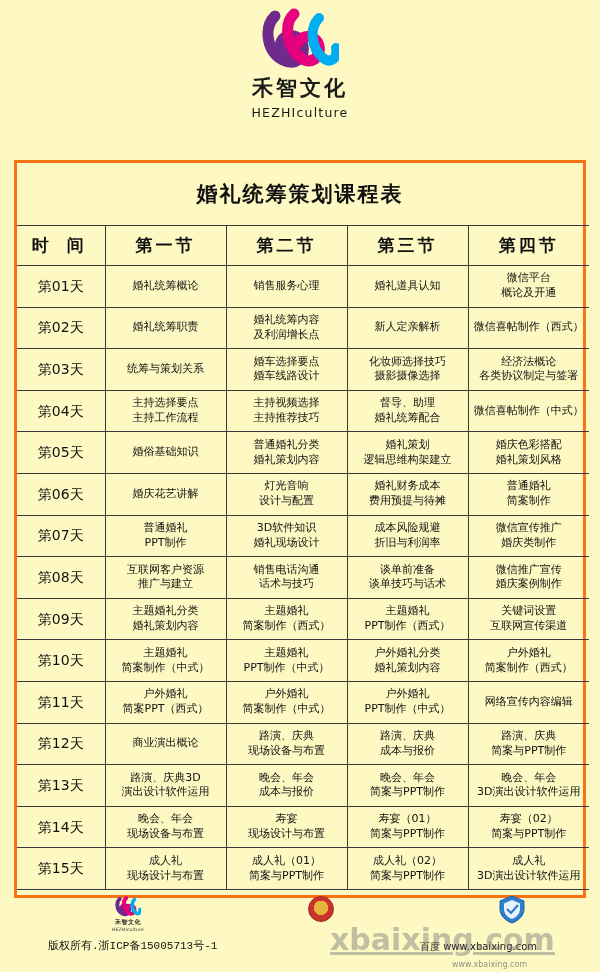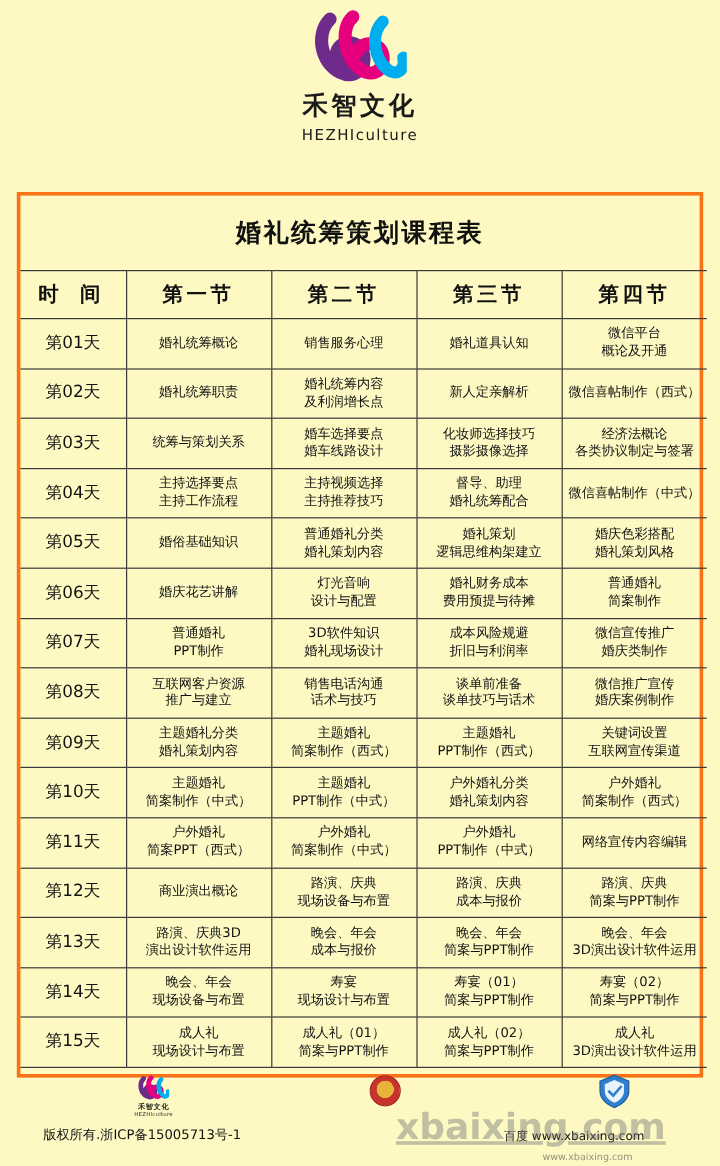--- a/index.html
+++ b/index.html
@@ -104,23 +104,24 @@
     position: absolute;
     left: 98px; top: 4px;
     text-align: center;
     width: 60px;
   }
   .f-logo .mini { width: 26px; height: 21px; margin: 0 auto; position: relative;}
   .f-logo .mini-t { font-size: 6px; font-weight: bold; color: #222; margin-top: 1px; letter-spacing: .5px;}
   .f-logo .mini-s { font-size: 4.5px; color: #333; letter-spacing: .2px;}
   .copyright {
     position: absolute;
-    left: 36px; top: 46px;
+    left: 48px; top: 46px;
     font-size: 11px;
     color: #111;
+    font-family: Liberation Mono, monospace;
   }
   .police-badge {
     position: absolute;
     left: 308px; top: 4px;
     width: 26px; height: 26px;
     border-radius: 50%;
     background: radial-gradient(circle at 50% 45%, #e8b33a 0 40%, #c8342b 41% 100%);
     border: 1px solid #a32a22;
   }
   .police-text {

